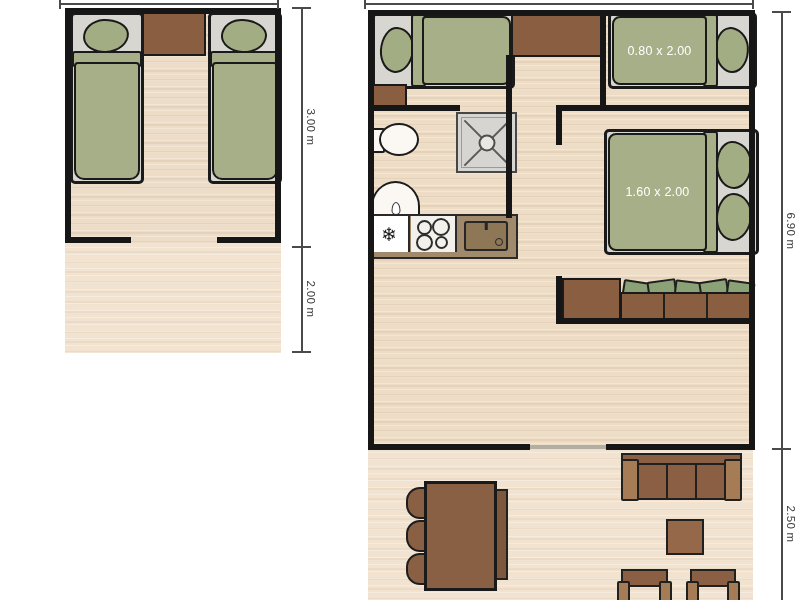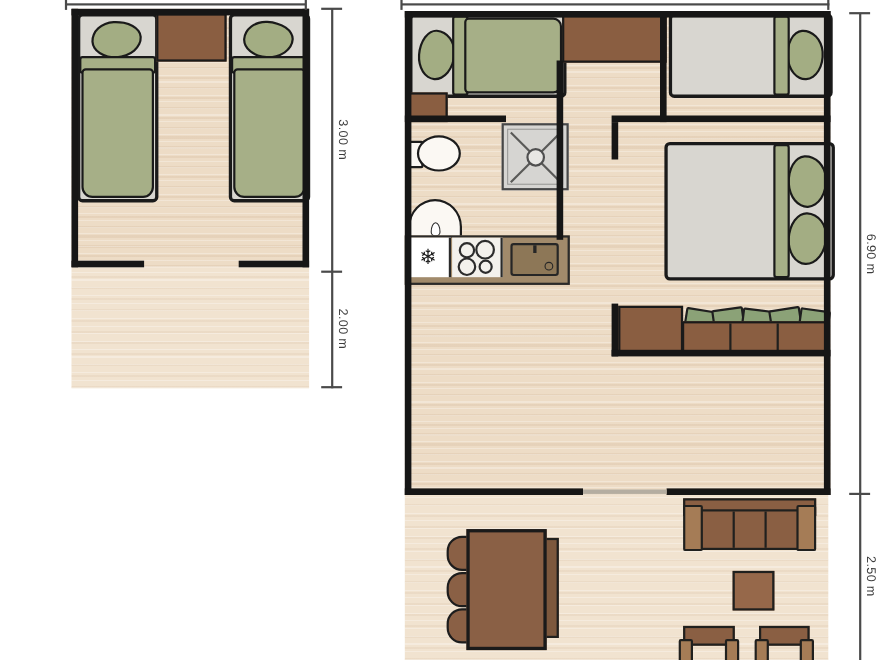--- a/index.html
+++ b/index.html
@@ -78,26 +78,32 @@
       <div class="fold" style="top:-1px;bottom:-1px;left:36px;width:11px;"></div>
       <div class="duvet" style="top:1px;bottom:1px;left:47px;right:1px;border-radius:4px 8px 8px 4px;"></div>
     </div>
     <div class="brown" style="left:369px;top:84px;width:34px;height:23px;"></div>
 
     <div class="brown" style="left:511px;top:13px;width:91px;height:40px;"></div>
 
     <div class="bed" style="left:608px;top:12px;width:143px;height:71px;">
       <div class="pillow" style="right:5px;top:12px;width:30px;height:42px;transform:rotate(-4deg);"></div>
       <div class="fold" style="top:-1px;bottom:-1px;right:36px;width:11px;"></div>
+      <div class="duvet" style="top:1px;bottom:1px;left:1px;right:47px;border-radius:8px 4px 4px 8px;">
+        <span class="bedlabel">0.80 x 2.00</span>
+      </div>
     </div>
 
     <div class="bed" style="left:604px;top:129px;width:149px;height:120px;">
       <div class="pillow" style="right:4px;top:9px;width:32px;height:44px;transform:rotate(-3deg);"></div>
       <div class="pillow" style="right:4px;top:61px;width:32px;height:44px;transform:rotate(3deg);"></div>
       <div class="fold" style="top:-1px;bottom:-1px;right:38px;width:11px;"></div>
+      <div class="duvet" style="top:1px;bottom:1px;left:1px;right:49px;border-radius:8px 4px 4px 8px;">
+        <span class="bedlabel">1.60 x 2.00</span>
+      </div>
     </div>
     <div class="brown" style="left:562px;top:278px;width:55px;height:40px;"></div>
     <div class="abs" style="left:620px;top:280px;width:134px;height:40px;">
       <div class="cushion" style="left:2px;top:1px;width:25px;height:21px;transform:rotate(9deg);"></div>
       <div class="cushion" style="left:28px;top:0;width:25px;height:21px;transform:rotate(-8deg);"></div>
       <div class="cushion" style="left:54px;top:1px;width:25px;height:21px;transform:rotate(7deg);"></div>
       <div class="cushion" style="left:80px;top:0;width:25px;height:21px;transform:rotate(-9deg);"></div>
       <div class="cushion" style="left:106px;top:1px;width:24px;height:21px;transform:rotate(8deg);"></div>
       <div class="brown" style="left:0;top:12px;width:128px;height:26px;">
         <div class="seam" style="left:41px;"></div>

